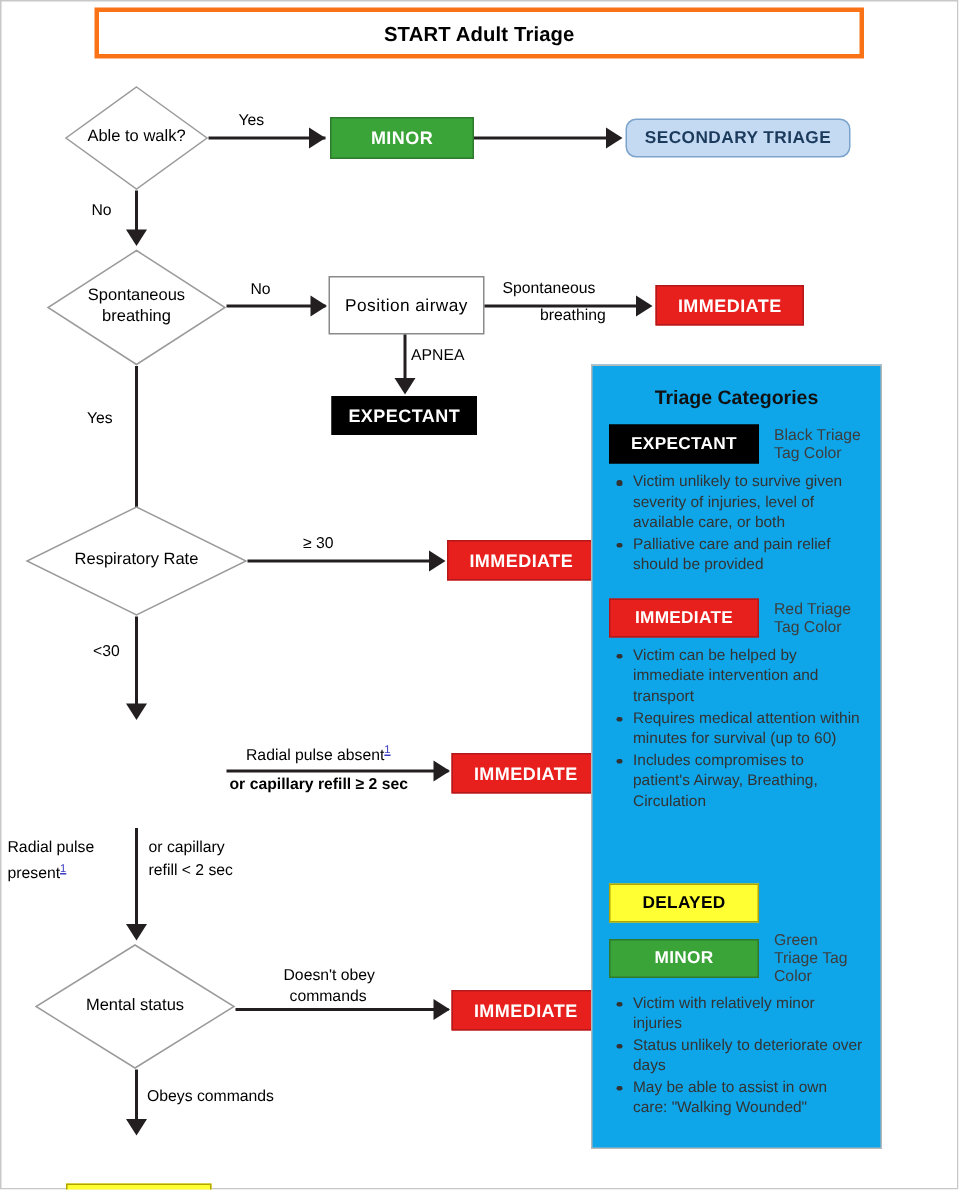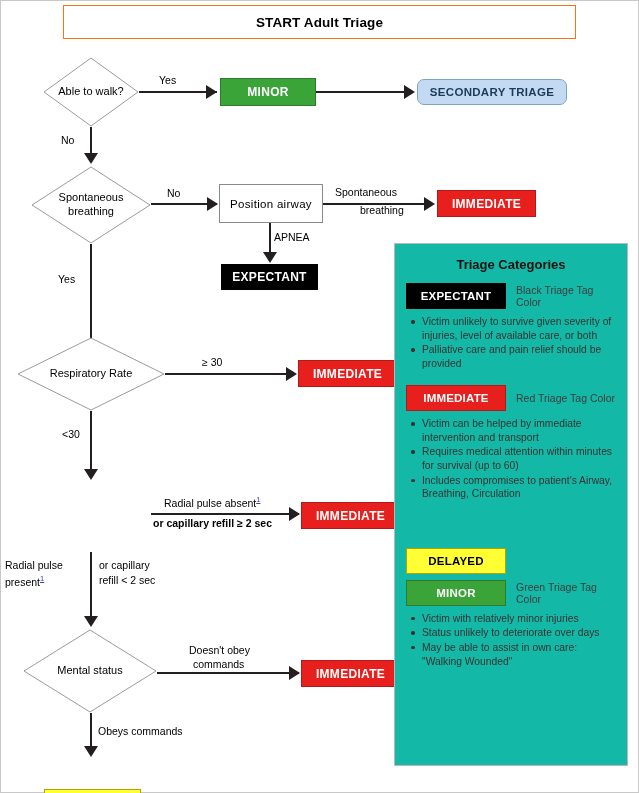--- a/index.html
+++ b/index.html
@@ -15,21 +15,21 @@
     width:639px;height:793px;
     box-sizing:border-box;
     border:1px solid #c8c8c8;
     background:#fff;
   }
   .abs{position:absolute;box-sizing:border-box;}
 
   
   #title-box{
     left:62px;top:4px;width:513px;height:34px;
-    border:1px solid #f97316;background:#fff;
+    border:3px solid #f97316;background:#fff;
     display:flex;align-items:center;justify-content:center;
     font-size:13.5px;font-weight:bold;letter-spacing:.1px;
   }
 
   
   .diamond{
     display:flex;align-items:center;justify-content:center;
     text-align:center;font-size:11px;line-height:1.25;
   }
   .diamond .dshape{
@@ -69,22 +69,22 @@
   
   .elabel{font-size:10.5px;line-height:1.28;white-space:nowrap;}
   .elabel.b{font-weight:bold;}
   sup.fn{
     color:#3b3bc4;font-size:7.5px;
     text-decoration:underline;vertical-align:super;
   }
 
   
   #legend{
-    left:393px;top:242px;width:234px;height:523px;
-    border:1px solid #b9b9b9;background:#14b8a6;
+    left:393px;top:242px;width:194px;height:523px;
+    border:1px solid #b9b9b9;background:#0ea5e9;
     padding:9px 11px 0 11px;
   }
   #legend-title{
     text-align:center;font-size:13px;font-weight:bold;
     margin:4px 0 11px 0;color:#111;
   }
   .legrow{display:flex;align-items:center;gap:10px;margin-bottom:6px;}
   .legchip{
     width:98px;height:24px;flex:0 0 98px;
     display:flex;align-items:center;justify-content:center;

